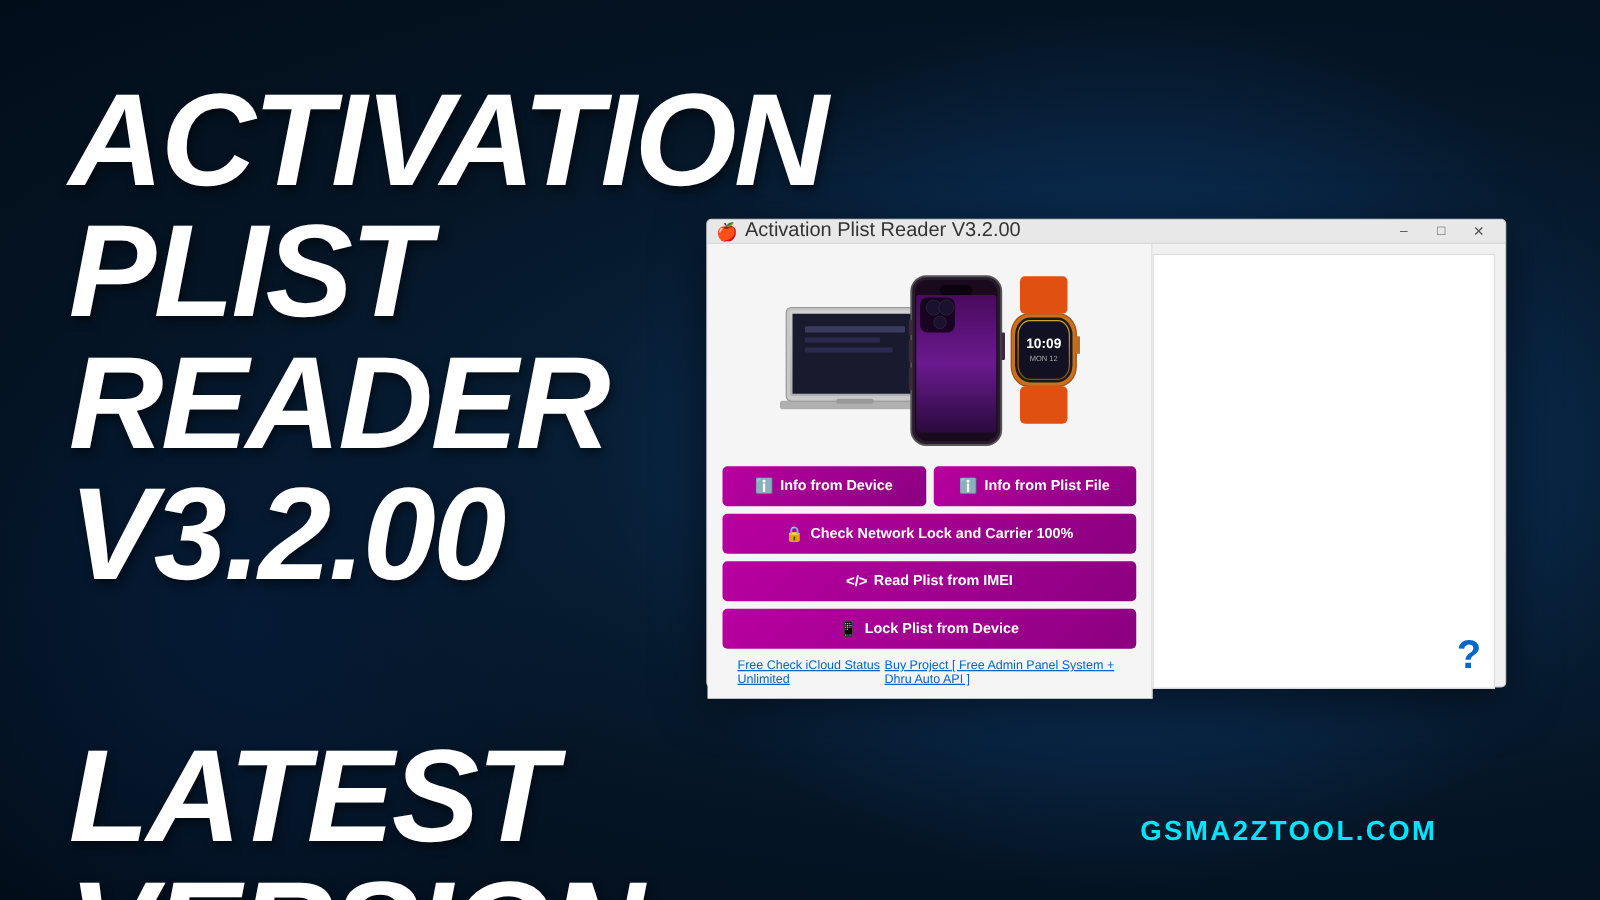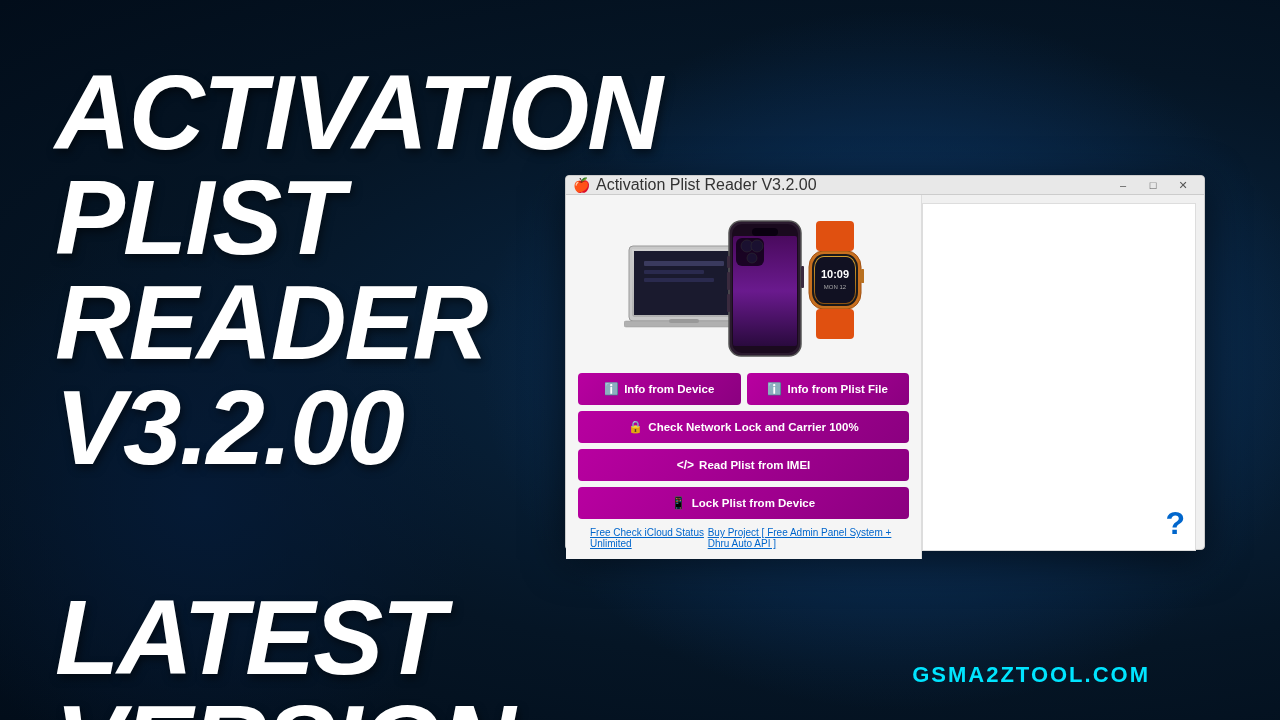--- a/index.html
+++ b/index.html
@@ -37,21 +37,21 @@
       line-height: 1.0;
       text-transform: uppercase;
       letter-spacing: -2px;
       text-shadow: 2px 4px 8px rgba(0,0,0,0.5);
       font-style: italic;
     }
 
     
     .website-label {
       position: absolute;
-      bottom: 32px;
+      bottom: 42px;
       right: 130px;
       color: #00e5ff;
       font-size: 22px;
       font-weight: 700;
       letter-spacing: 2px;
       font-family: Arial, sans-serif;
     }
 
     
     .window {

